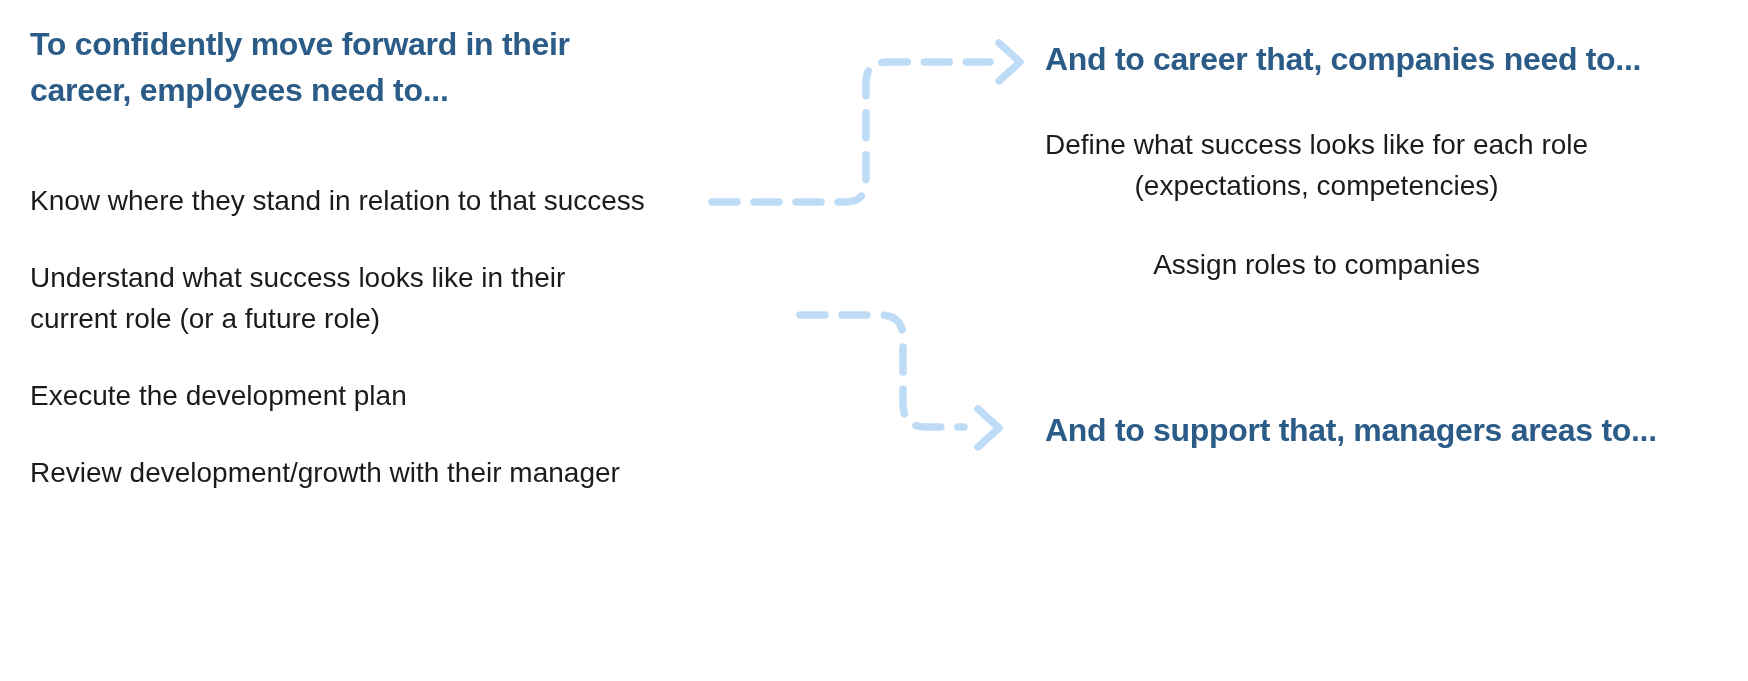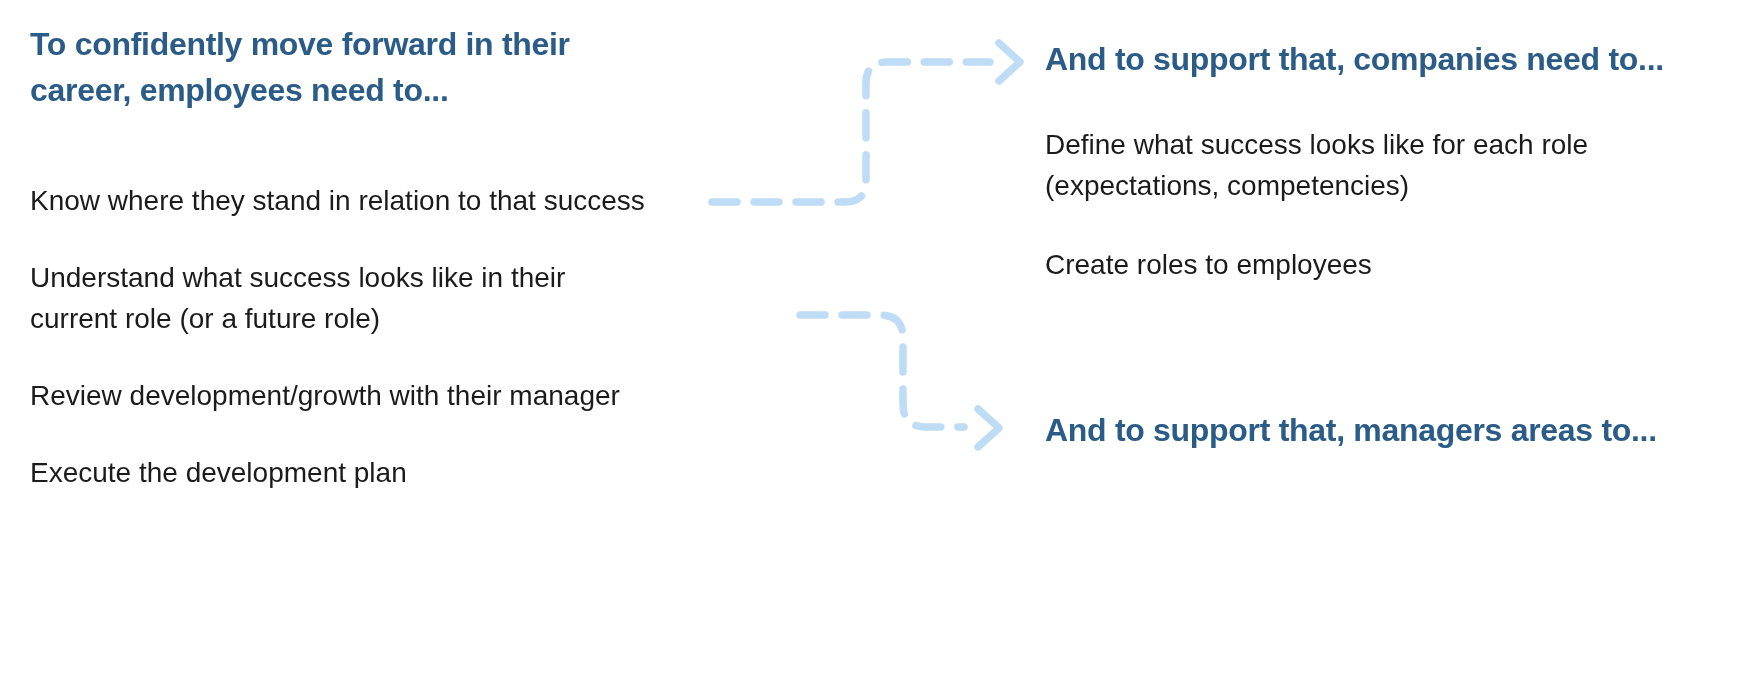--- a/index.html
+++ b/index.html
@@ -31,20 +31,21 @@
   .item {
     margin: 0 0 36px 0;
     font-size: 28px;
     line-height: 41px;
     font-weight: 400;
     color: var(--body_text, #1b1b1b);
     white-space: pre-line;
   }
   .items-right .item {
     margin-bottom: 38px;
+    text-align: center;
   }
   #left-heading   { left: 30px;   top: 21px;  }
   #left-items     { left: 30px;   top: 180px; }
   #companies-heading { left: 1045px; top: 36px;  }
   #companies-items   { left: 1045px; top: 124px; }
   #managers-heading  { left: 1045px; top: 407px; }
   #managers-items    { left: 1045px; top: 503px; }
   .arrow-layer {
     position: absolute;
     left: 0; top: 0;
@@ -72,30 +73,30 @@
 
 <div class="canvas">
 
   <h2 class="heading" id="left-heading">To confidently move forward in their
 career, employees need to...</h2>
 
   <div class="items" id="left-items">
     <p class="item">Know where they stand in relation to that success</p>
     <p class="item">Understand what success looks like in their
 current role (or a future role)</p>
+    <p class="item">Execute the development plan</p>
     <p class="item">Review development/growth with their manager</p>
-    <p class="item">Execute the development plan</p>
   </div>
 
-  <h2 class="heading" id="companies-heading">And to support that, companies need to...</h2>
+  <h2 class="heading" id="companies-heading">And to career that, companies need to...</h2>
 
   <div class="items items-right" id="companies-items">
     <p class="item">Define what success looks like for each role
 (expectations, competencies)</p>
-    <p class="item">Create roles to employees</p>
+    <p class="item">Assign roles to companies</p>
   </div>
 
   <h2 class="heading" id="managers-heading">And to support that, managers areas to...</h2>
 
   <div class="items items-right" id="managers-items">
   </div>
 
   <svg class="arrow-layer" viewBox="0 0 1748 681" xmlns="http://www.w3.org/2000/svg">
 
     <g>

